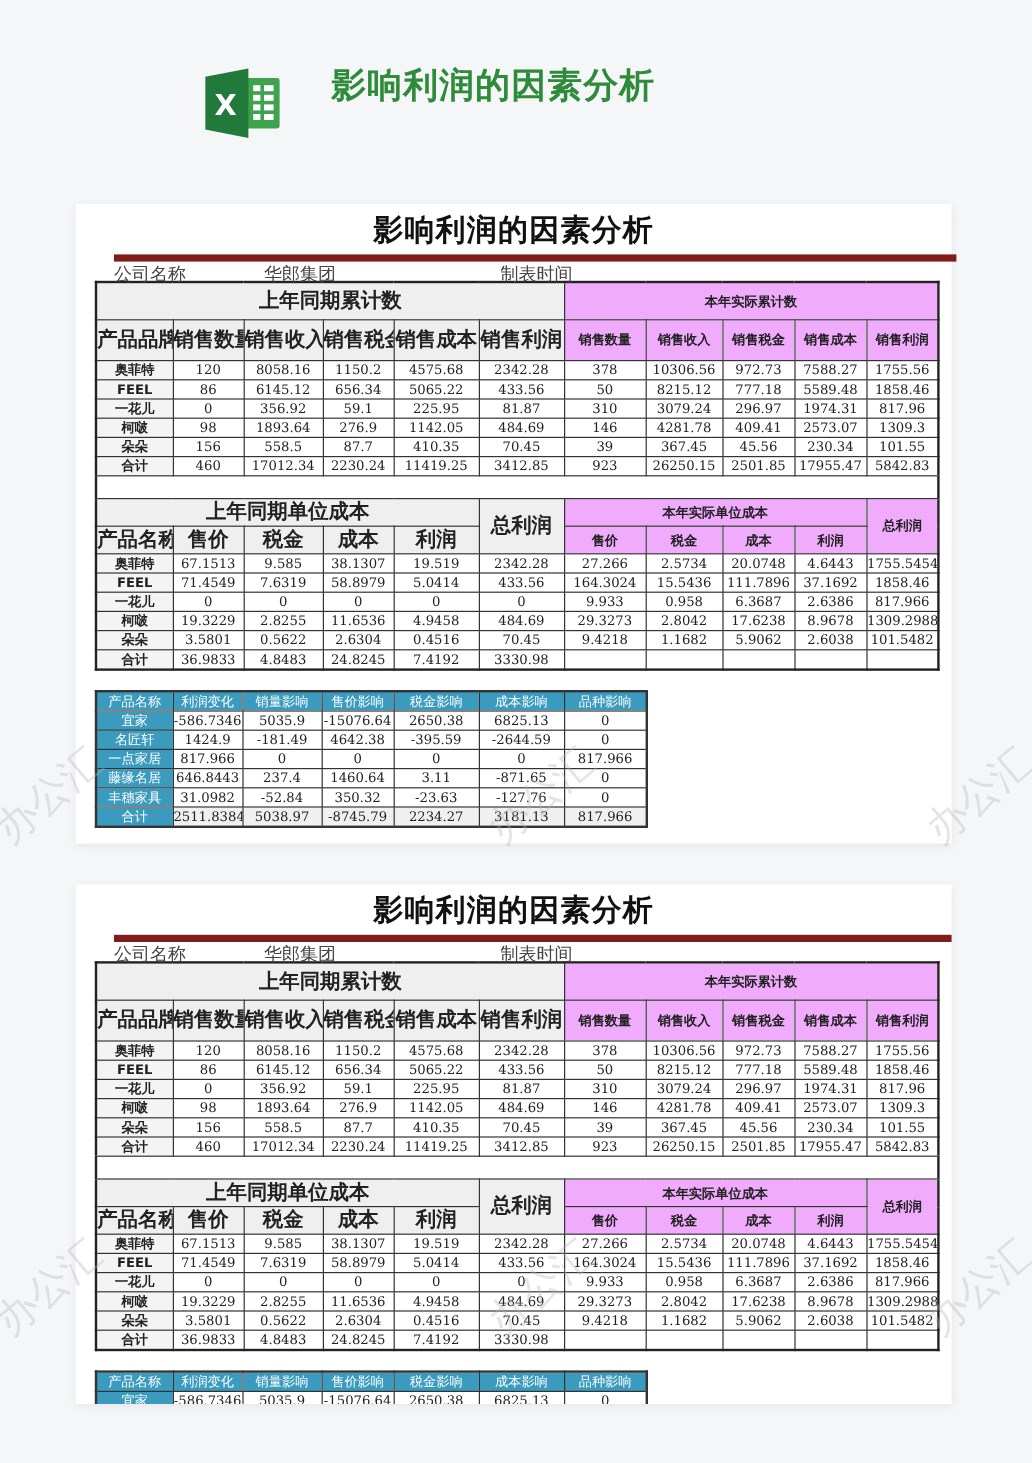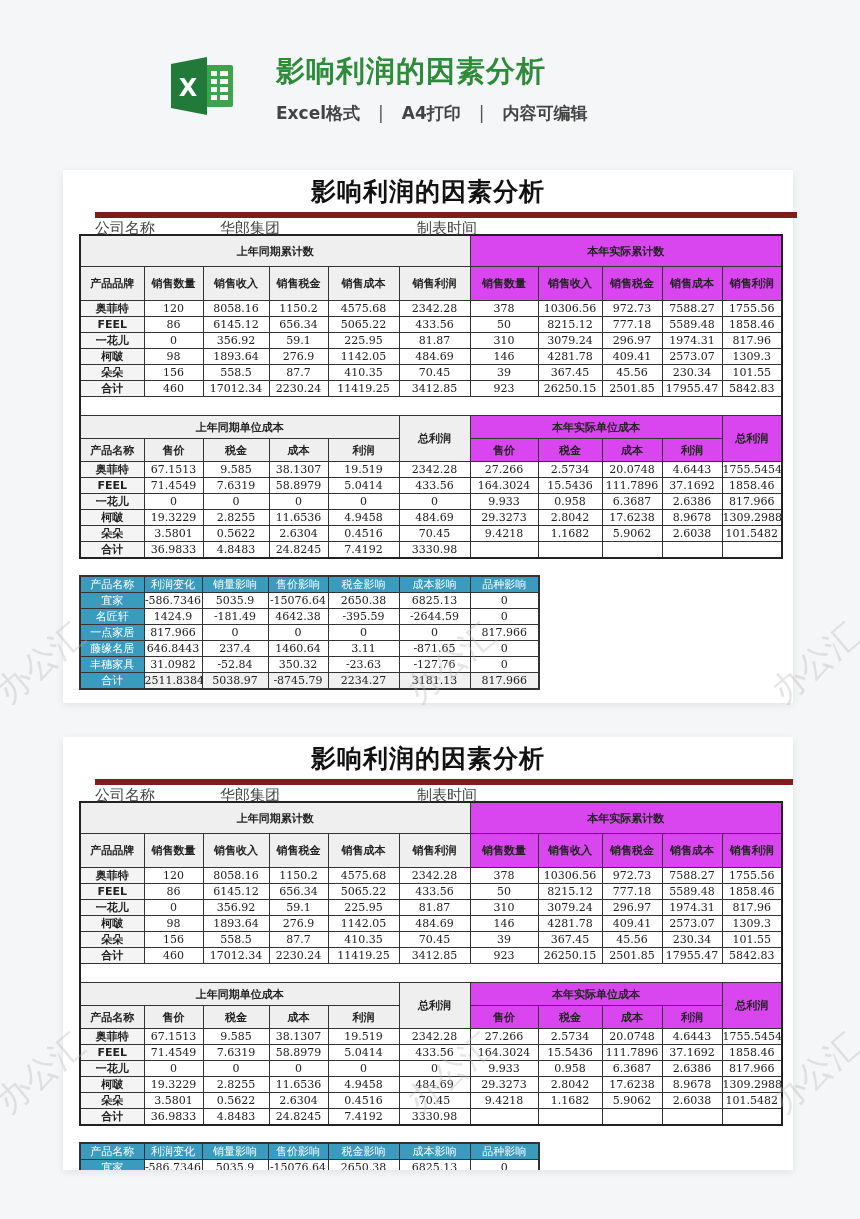--- a/index.html
+++ b/index.html
@@ -46,22 +46,22 @@
   table.grid {
     border-collapse: collapse; table-layout: fixed;
     margin-left: 16px; width: 702px;
     font-size: 11px; color: #222;
   }
   table.grid td {
     border: 1px solid #333; text-align: center; padding: 0;
     height: 15px; line-height: 15px; white-space: nowrap; overflow: hidden;
   }
   table.grid { border: 2px solid #222; }
-  .hdr-light { background: #efefef; font-family: "DejaVu Sans", sans-serif; font-weight: bold; font-size: 11px; }
-  .hdr-dark { background: #d946ef; font-family: "DejaVu Sans", sans-serif; font-weight: bold; font-size: 11px; }
+  .hdr-light { background: #efefef; font-family: "DejaVu Sans", sans-serif; font-weight: bold; font-size: 17px; }
+  .hdr-dark { background: #f0abfc; font-family: "DejaVu Sans", sans-serif; font-weight: bold; font-size: 11px; }
   .rowname { font-family: "DejaVu Sans", sans-serif; font-weight: bold; background: #f4f4f4; }
   .tall td.h1 { height: 30px; }
   .tall td.h2 { height: 33px; }
   .mid td.h3 { height: 22px; }
   .gapcell { height: 18px !important; border-left: 2px solid #222 !important; border-right: 2px solid #222 !important; }
 
   table.impact {
     border-collapse: collapse; table-layout: fixed;
     margin-left: 16px; width: 459px; border: 2px solid #333;
     font-size: 11px; color: #222;
@@ -92,23 +92,20 @@
         <rect x="49" y="23" width="8" height="5"></rect>
       <rect x="40" y="31" width="6" height="5"></rect>
         <rect x="49" y="31" width="8" height="5"></rect>
       <rect x="40" y="39" width="6" height="5"></rect>
         <rect x="49" y="39" width="8" height="5"></rect>
     </g>
     <polygon points="0,8 36,1 36,59 0,52" fill="#217a3a"></polygon>
     <text x="17" y="40" font-family="DejaVu Sans, sans-serif" font-weight="bold" font-size="24" fill="#fff" text-anchor="middle">X</text>
   </svg>
   <div class="banner-title">影响利润的因素分析</div>
-  <div class="banner-sub">
-    <span>Excel格式</span><span class="sep">|</span><span>A4打印</span><span class="sep">|</span><span>内容可编辑</span>
-  </div>
 </div>
 
 <div class="sheet s1">
   <div class="doc-title">影响利润的因素分析</div>
   <div class="meta">
     <span style="left:0">公司名称</span>
     <span style="left:125px">华郎集团</span>
     <span style="left:322px">制表时间</span>
   </div>
   <table class="grid tall">

